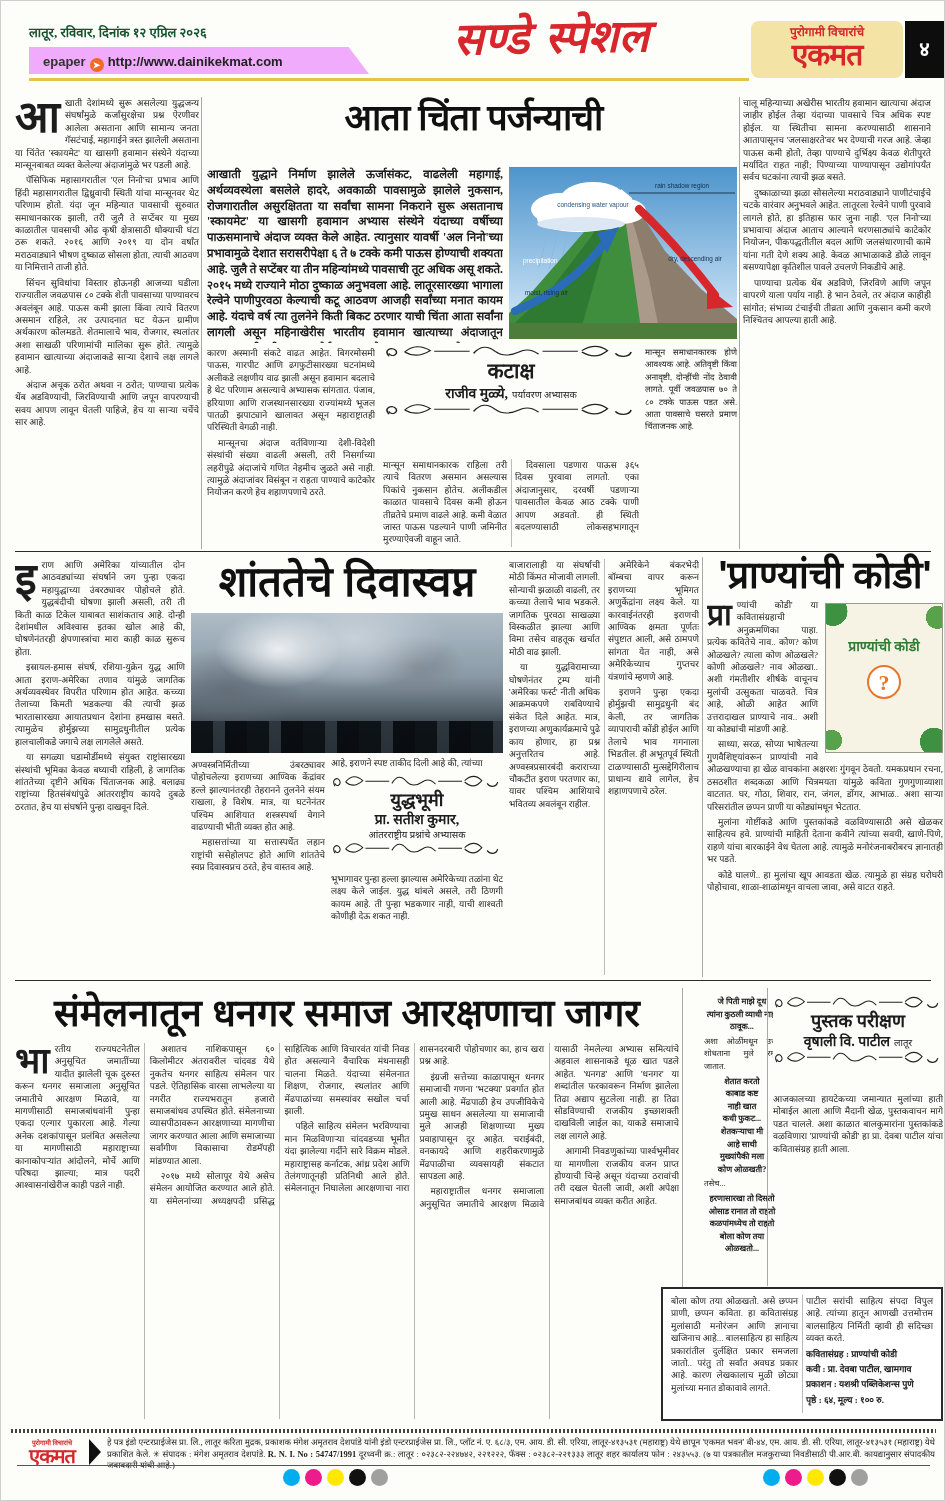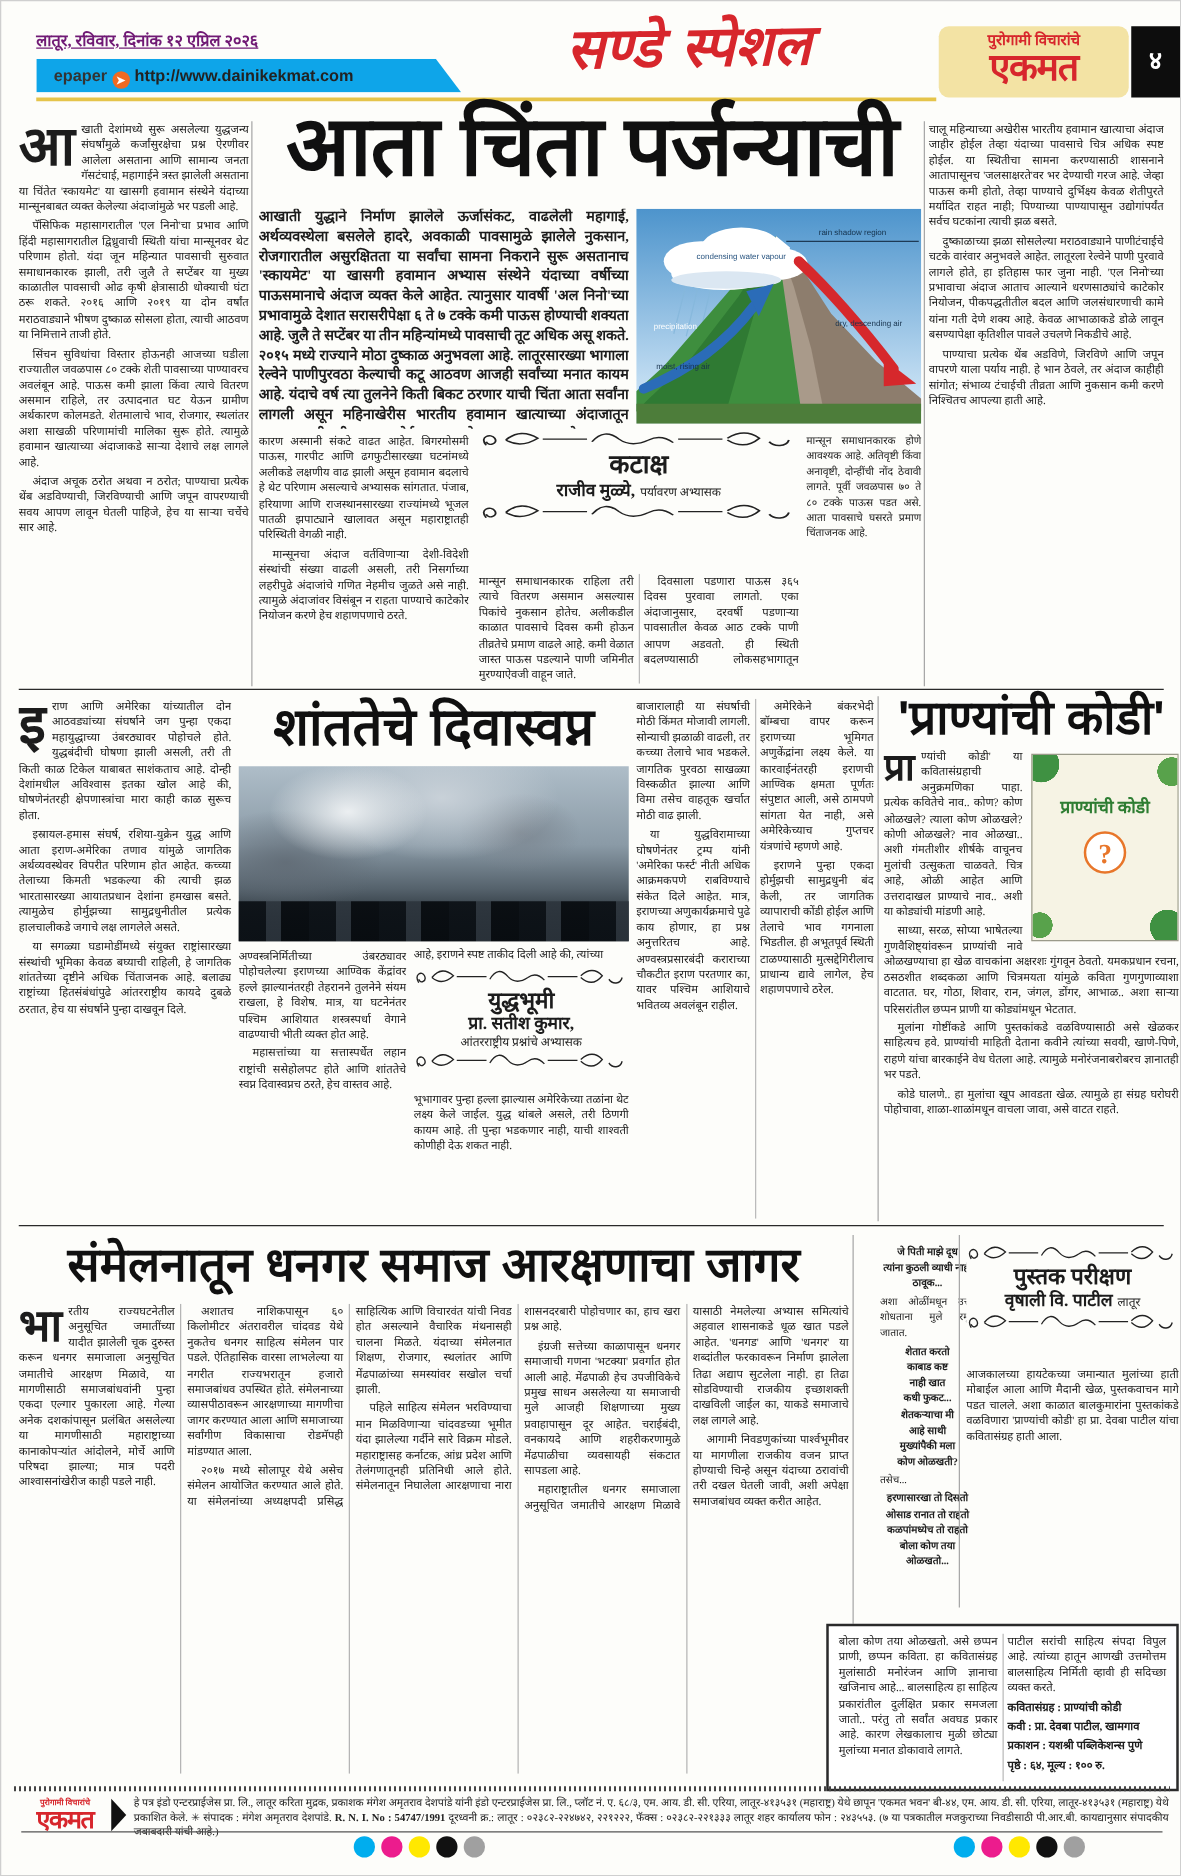--- a/index.html
+++ b/index.html
@@ -9,22 +9,22 @@
   .ab{position:absolute;}
   .jc{text-align:justify;}
   .col{font-size:9px;line-height:12.4px;overflow:hidden;}
   .col p{margin:0 0 3px;text-indent:11px;}
   .col p.np{text-indent:0;}
   .dc{float:left;font-weight:bold;font-size:44px;line-height:38px;padding:2px 5px 0 0;}
   .hl{font-weight:bold;font-family:"Liberation Sans","DejaVu Sans",sans-serif;color:#101010;text-align:center;}
   .hrule{position:absolute;background:#2a2a2a;height:1px;}
   .vrule{position:absolute;background:#a8a8a8;width:1px;}
   
-  .dateline{font-size:13px;font-weight:bold;color:#701a75;text-decoration:underline;}
-  .epbar{background:#0ea5e9;height:27px;line-height:27px;padding:0 26px 0 14px;
+  .dateline{font-size:13px;font-weight:bold;color:#14532d;}
+  .epbar{background:#f0abfc;height:27px;line-height:27px;padding:0 26px 0 14px;
          clip-path:polygon(0 0,94% 0,100% 100%,0 100%);font-family:"Liberation Sans",sans-serif;}
   .epbar b{font-size:13px;color:#333;}
   .epico{display:inline-block;width:14px;height:14px;border-radius:50%;background:#ef6a22;color:#fff;
          font-size:9px;line-height:14px;text-align:center;vertical-align:-2px;margin:0 4px;font-weight:bold;}
   .epurl{font-size:13px;color:#222;font-weight:bold;text-decoration:none;}
   .goldrule{position:absolute;height:3px;background:#e5c44a;}
   .script{font-style:italic;font-weight:bold;color:#d7262c;font-size:45px;text-align:center;
           font-family:"DejaVu Serif",serif;transform:rotate(-1deg);}
   .brandbox{background:#f3e3a4;border-radius:8px;text-align:center;padding-top:4px;box-sizing:border-box;}
   .brandbox .tg{color:#d7262c;font-weight:bold;font-size:12px;line-height:14px;}
@@ -90,21 +90,21 @@
     <b>epaper</b><span class="epico">➤</span><a class="epurl" href="#">http://www.dainikekmat.com</a>
   </div>
   <div class="goldrule" style="left:28px;top:77px;width:720px;"></div>
   <div class="ab script" style="left:380px;top:4px;width:340px;">सण्डे स्पेशल</div>
   <div class="ab brandbox" style="left:750px;top:20px;width:152px;height:57px;">
     <div class="tg">पुरोगामी विचारांचे</div>
     <div class="br">एकमत</div>
   </div>
   <div class="ab pgnum" style="left:904px;top:20px;width:39px;height:57px;line-height:57px;">४</div>
 
-  <div class="ab hl" style="left:200px;top:86px;width:545px;font-size:67px;line-height:62px;letter-spacing:-1px;">आता चिंता पर्जन्याची</div>
+  <div class="ab hl" style="left:200px;top:86px;width:545px;font-size:36px;line-height:62px;letter-spacing:-1px;">आता चिंता पर्जन्याची</div>
 
   <div class="ab col jc" style="left:14px;top:96px;width:184px;height:452px;">
     <p class="np"><span class="dc">आ</span><span>खाती देशांमध्ये सुरू असलेल्या युद्धजन्य संघर्षांमुळे कर्जांसुरक्षेचा प्रश्न ऐरणीवर आलेला असताना आणि सामान्य जनता गॅसटंचाई, महागाईने त्रस्त झालेली असताना या चिंतेत 'स्कायमेट' या खासगी हवामान संस्थेने यंदाच्या मान्सूनबाबत व्यक्त केलेल्या अंदाजांमुळे भर पडली आहे.</span></p>
     <p>पॅसिफिक महासागरातील 'एल निनो'चा प्रभाव आणि हिंदी महासागरातील द्विध्रुवाची स्थिती यांचा मान्सूनवर थेट परिणाम होतो. यंदा जून महिन्यात पावसाची सुरुवात समाधानकारक झाली, तरी जुलै ते सप्टेंबर या मुख्य काळातील पावसाची ओढ कृषी क्षेत्रासाठी धोक्याची घंटा ठरू शकते. २०१६ आणि २०१९ या दोन वर्षांत मराठवाड्याने भीषण दुष्काळ सोसला होता, त्याची आठवण या निमित्ताने ताजी होते.</p>
     <p>सिंचन सुविधांचा विस्तार होऊनही आजच्या घडीला राज्यातील जवळपास ८० टक्के शेती पावसाच्या पाण्यावरच अवलंबून आहे. पाऊस कमी झाला किंवा त्याचे वितरण असमान राहिले, तर उत्पादनात घट येऊन ग्रामीण अर्थकारण कोलमडते. शेतमालाचे भाव, रोजगार, स्थलांतर अशा साखळी परिणामांची मालिका सुरू होते. त्यामुळे हवामान खात्याच्या अंदाजाकडे साऱ्या देशाचे लक्ष लागले आहे.</p>
     <p>अंदाज अचूक ठरोत अथवा न ठरोत; पाण्याचा प्रत्येक थेंब अडविण्याची, जिरविण्याची आणि जपून वापरण्याची सवय आपण लावून घेतली पाहिजे, हेच या साऱ्या चर्चेचे सार आहे.</p>
   </div>
 
   <div class="ab intro jc" style="left:206px;top:166px;width:296px;height:176px;overflow:hidden;">आखाती युद्धाने निर्माण झालेले ऊर्जासंकट, वाढलेली महागाई, अर्थव्यवस्थेला बसलेले हादरे, अवकाळी पावसामुळे झालेले नुकसान, रोजगारातील असुरक्षितता या सर्वांचा सामना निकराने सुरू असतानाच 'स्कायमेट' या खासगी हवामान अभ्यास संस्थेने यंदाच्या वर्षीच्या पाऊसमानाचे अंदाज व्यक्त केले आहेत. त्यानुसार यावर्षी 'अल निनो'च्या प्रभावामुळे देशात सरासरीपेक्षा ६ ते ७ टक्के कमी पाऊस होण्याची शक्यता आहे. जुलै ते सप्टेंबर या तीन महिन्यांमध्ये पावसाची तूट अधिक असू शकते. २०१५ मध्ये राज्याने मोठा दुष्काळ अनुभवला आहे. लातूरसारख्या भागाला रेल्वेने पाणीपुरवठा केल्याची कटू आठवण आजही सर्वांच्या मनात कायम आहे. यंदाचे वर्ष त्या तुलनेने किती बिकट ठरणार याची चिंता आता सर्वांना लागली असून महिनाखेरीस भारतीय हवामान खात्याच्या अंदाजातून याबाबत बरीचशी स्पष्टता येईल. पण तोवर हातावर हात ठेवून बसून चालणार नाही.</div>
 
@@ -282,21 +282,21 @@
     <div class="t1">पुस्तक परीक्षण</div>
     <div><span class="t2">वृषाली वि. पाटील</span> <span class="t3">लातूर</span></div>
     <div class="fl"><svg viewBox="0 0 260 20" preserveAspectRatio="none" width="100%" height="14">
           <path d="M6 16 C0 6 10 2 13 8 C16 14 8 18 6 12 M22 10 q12 -14 26 -2 q-14 12 -26 2 M52 9 h36 M92 12 q10 -16 22 -3 q10 10 24 1 q10 -7 20 3 M162 9 h36 M202 8 q14 -12 26 0 q-12 14 -26 2 M236 12 c4 6 14 6 16 -2" stroke="#222" stroke-width="1.6" fill="none"></path>
         </svg></div>
   </div>
   <div class="ab col jc" style="left:772px;top:1092px;width:170px;height:192px;">
     <p class="np">आजकालच्या हायटेकच्या जमान्यात मुलांच्या हाती मोबाईल आला आणि मैदानी खेळ, पुस्तकवाचन मागे पडत चालले. अशा काळात बालकुमारांना पुस्तकांकडे वळविणारा 'प्राण्यांची कोडी' हा प्रा. देवबा पाटील यांचा कवितासंग्रह हाती आला.</p>
   </div>
 
-  <div class="ab rbox col mc2 jc" style="left:660px;top:1286px;width:282px;height:134px;margin-top:12px;">
+  <div class="ab rbox col mc2 jc" style="left:660px;top:1286px;width:282px;height:134px;">
     <p class="np">बोला कोण तया ओळखतो. असे छप्पन प्राणी, छप्पन कविता. हा कवितासंग्रह मुलांसाठी मनोरंजन आणि ज्ञानाचा खजिनाच आहे... बालसाहित्य हा साहित्य प्रकारांतील दुर्लक्षित प्रकार समजला जातो.. परंतु तो सर्वांत अवघड प्रकार आहे. कारण लेखकालाच मुळी छोट्या मुलांच्या मनात डोकावावे लागते.</p>
     <p class="np">पाटील सरांची साहित्य संपदा विपुल आहे. त्यांच्या हातून आणखी उत्तमोत्तम बालसाहित्य निर्मिती व्हावी ही सदिच्छा व्यक्त करते.</p>
     <p class="dt">कवितासंग्रह : प्राण्यांची कोडी</p>
     <p class="dt">कवी : प्रा. देवबा पाटील, खामगाव</p>
     <p class="dt">प्रकाशन : यशश्री पब्लिकेशन्स पुणे</p>
     <p class="dt">पृष्ठे : ६४,  मूल्य : १०० रु.</p>
   </div>
 
   <div class="ab hash" style="left:10px;top:1428px;width:925px;"></div>
   <div class="ab flog" style="left:16px;top:1438px;width:70px;">

